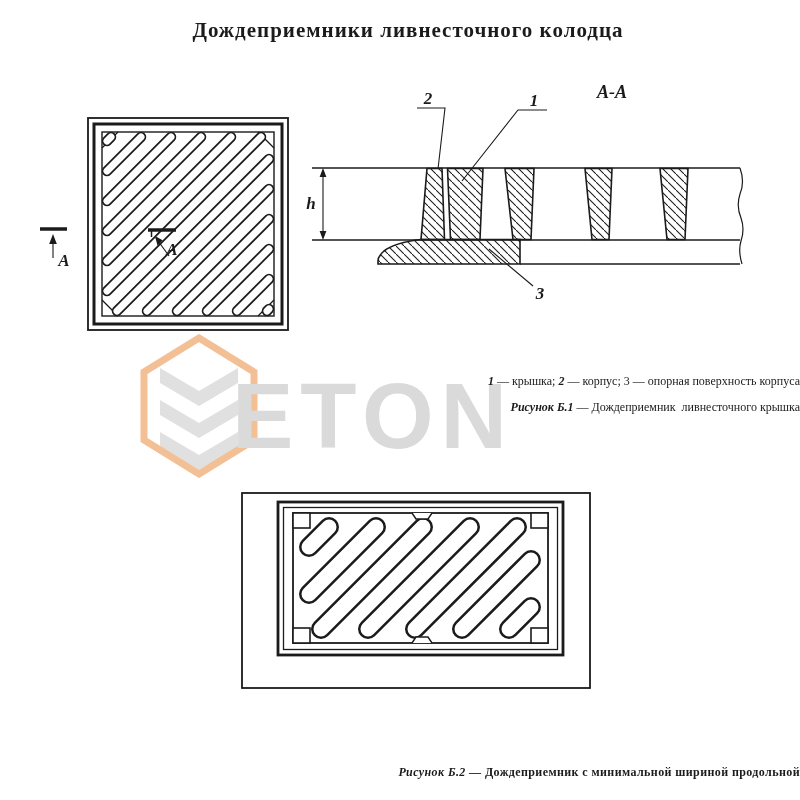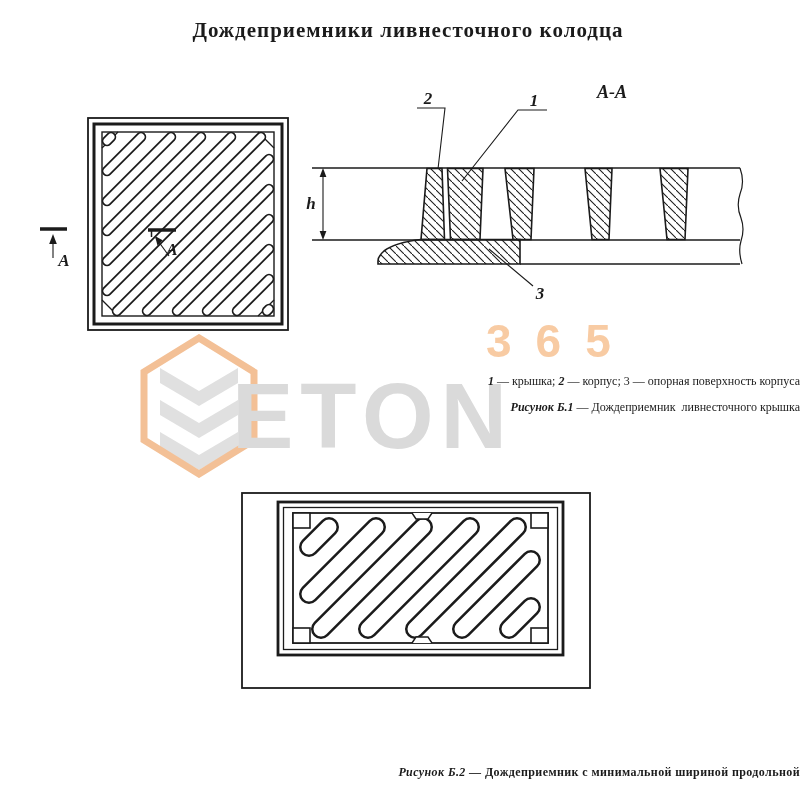--- a/index.html
+++ b/index.html
@@ -38,21 +38,20 @@
 
   <div class="wm wm-hex">
     <svg width="118" height="144" viewBox="0 0 118 144">
       <path class="hexchev" d="M20,34 L59,57 L98,34 L98,49 L59,72 L20,49 Z" fill="#e0e0e0"></path>
       <path class="hexchev" d="M20,66 L59,89 L98,66 L98,81 L59,104 L20,81 Z" fill="#e0e0e0"></path>
       <path class="hexchev" d="M20,98 L59,121 L98,98 L98,113 L59,136 L20,113 Z" fill="#e0e0e0"></path>
       <polygon points="59,4 114,38 114,106 59,140 4,106 4,38" fill="none" stroke="#f3c096" stroke-width="7"></polygon>
     </svg>
   </div>
   <div class="wm wm-eton">ETON</div>
-  <div class="wm wm-365">365</div>
 
   <h1 class="title">Дождеприемники ливнесточного колодца</h1>
 
   <svg class="fig" style="left:30px; top:108px;" width="270" height="235" viewBox="0 0 270 235">
     <g>
       <rect class="ln" x="58" y="10" width="200" height="212" stroke-width="1.8"></rect>
       <rect class="ln" x="64" y="16" width="188" height="200" stroke-width="3"></rect>
       <rect class="ln" x="72" y="24" width="172" height="184" stroke-width="1.4"></rect>
       <line class="ln" x1="72" y1="40" x2="88" y2="24" stroke-width="1.2"></line>
       <line class="ln" x1="228" y1="24" x2="244" y2="40" stroke-width="1.2"></line>

